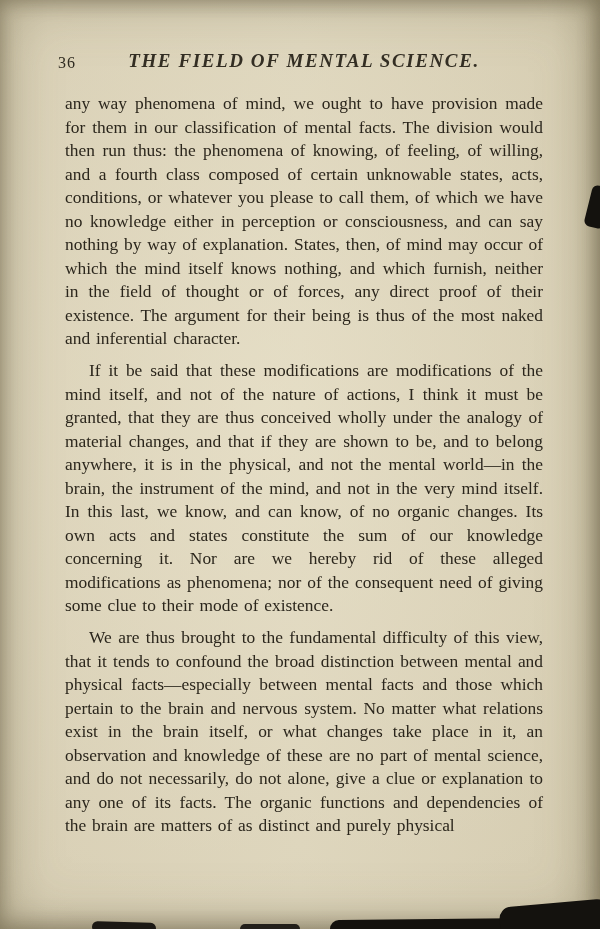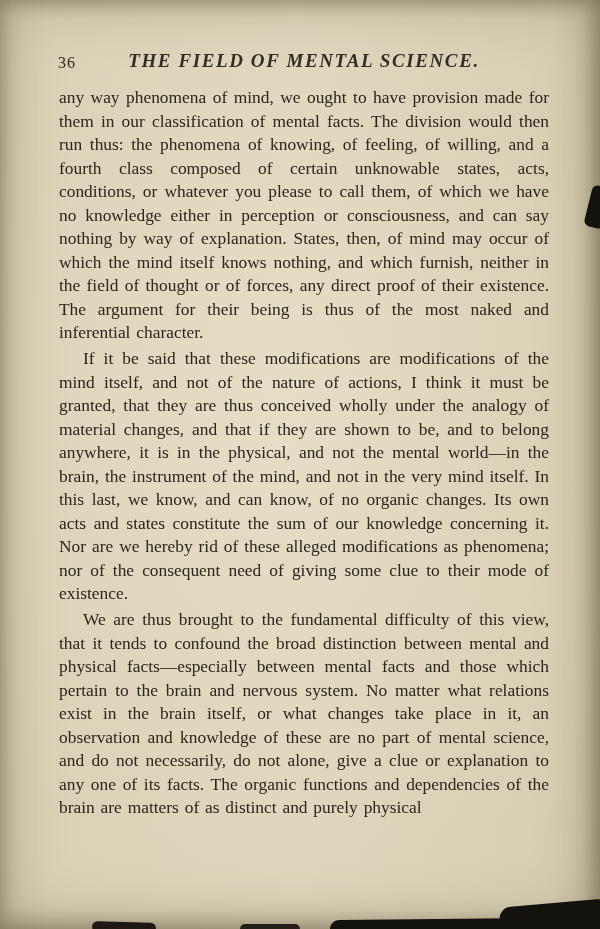--- a/index.html
+++ b/index.html
@@ -54,21 +54,21 @@
     top: 84px;
     left: 57px;
     width: 494px;
     font-size: 17.4px;
     line-height: 23.55px;
     text-align: justify;
     color: #2b261c;
     word-spacing: 1.5px;
   }
   .body-text p {
-    margin: 2px;
+    margin: 8px;
     text-indent: 0;
   }
   .body-text p.indent {
     text-indent: 24px;
   }
   
   .artifact {
     position: absolute;
     background: #14120e;
   }

